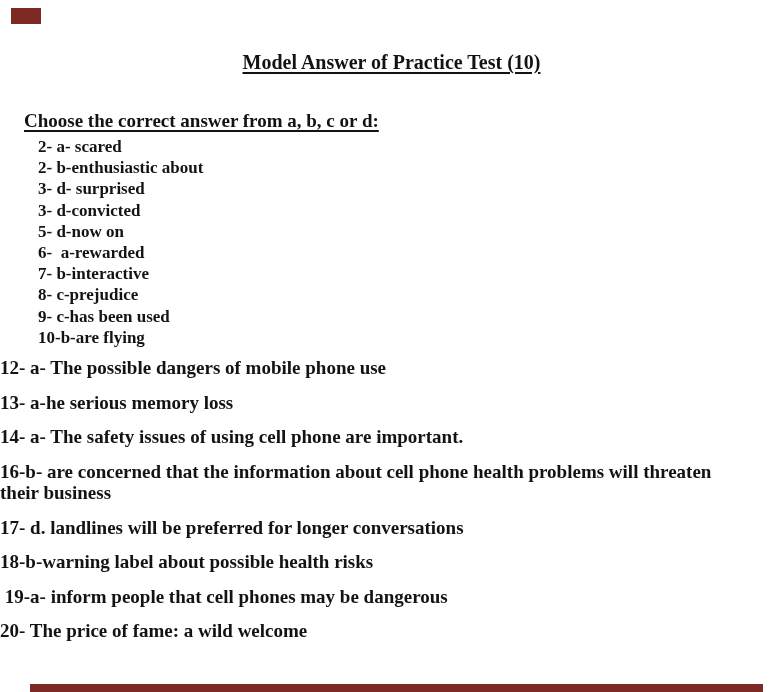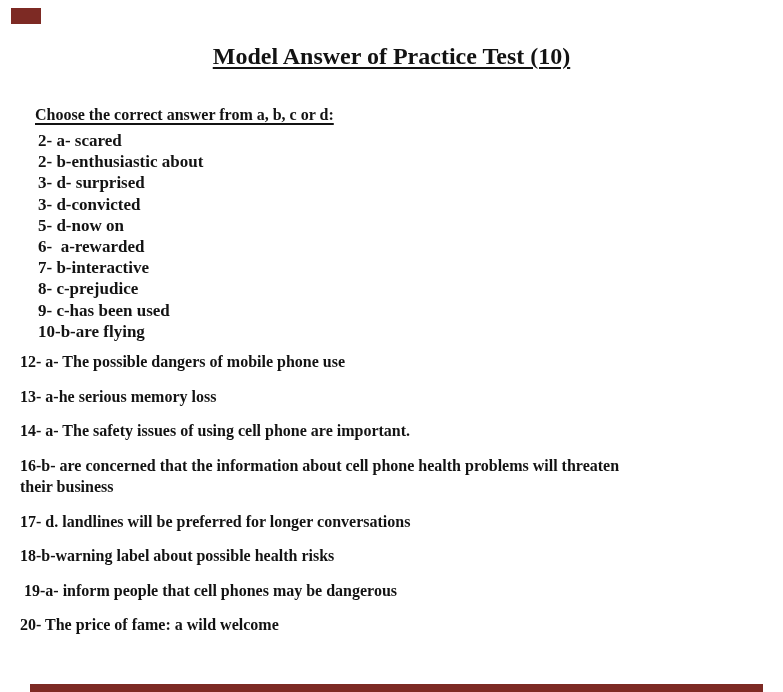--- a/index.html
+++ b/index.html
@@ -7,52 +7,51 @@
     position: relative;
     width: 783px;
     height: 692px;
     background: #ffffff;
     color: #131313;
     font-family: "Liberation Serif", "DejaVu Serif", serif;
     font-weight: bold;
     overflow: hidden;
   }
   .title {
-    margin: 0;
+    margin: 6px;
     padding-top: 42px;
     text-align: center;
-    font-size: 24px;
+    font-size: 20px;
     line-height: 28px;
   }
   .title .underlined {
     text-decoration: underline;
     text-decoration-thickness: 2px;
     text-underline-offset: 3px;
   }
   .instruction {
-    margin: 33px 0 0 35px;
+    margin: 33px 0 0 24px;
     width: fit-content;
-    font-size: 16px;
+    font-size: 19px;
     line-height: 24px;
     text-decoration: underline;
     text-decoration-thickness: 2px;
     text-underline-offset: 3px;
   }
   .compact-list {
     margin: 3px 0 0 38px;
     font-size: 17px;
   }
   .compact-list .answer-line {
     line-height: 21.2px;
     white-space: pre-wrap;
   }
   .paragraph-list {
-    margin-left: 20px;
     padding-right: 32px;
-    font-size: 16px;
+    font-size: 19px;
   }
   .paragraph-list p {
     margin: 13px 0 0 0;
     line-height: 21.5px;
     white-space: pre-wrap;
   }
   .paragraph-list p:first-child { margin-top: 9px; }
   .corner-mark {
     position: absolute;
     left: 11px;

